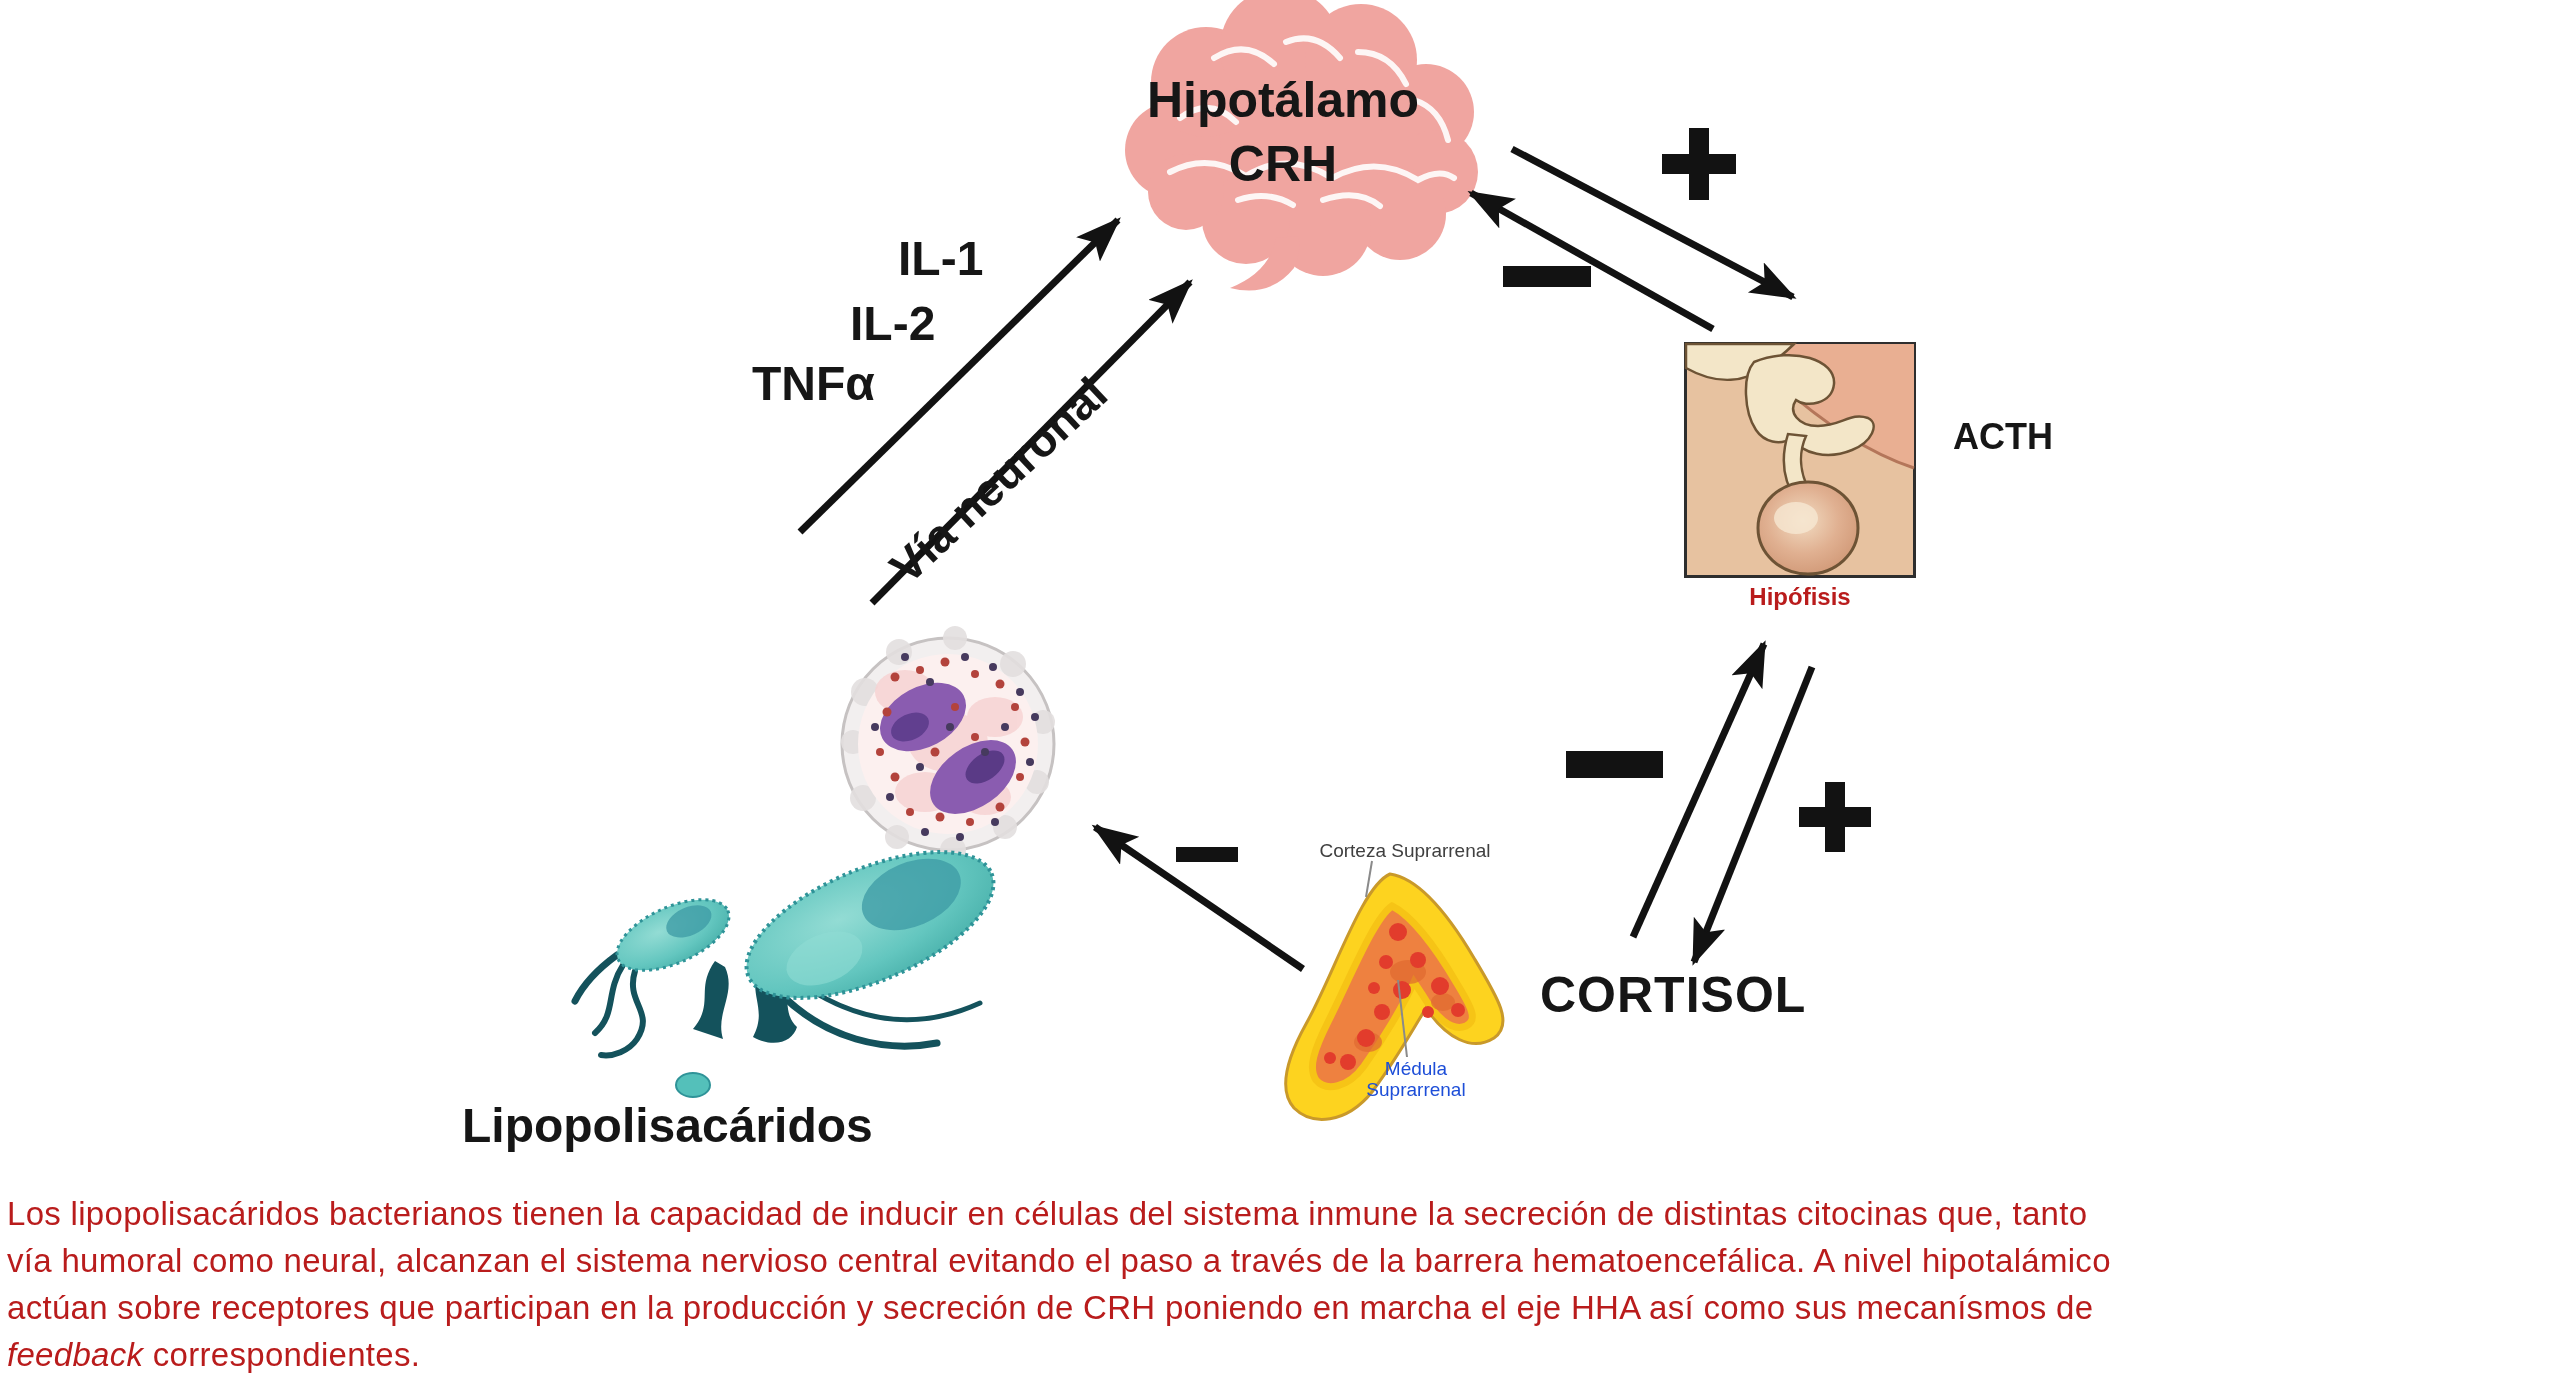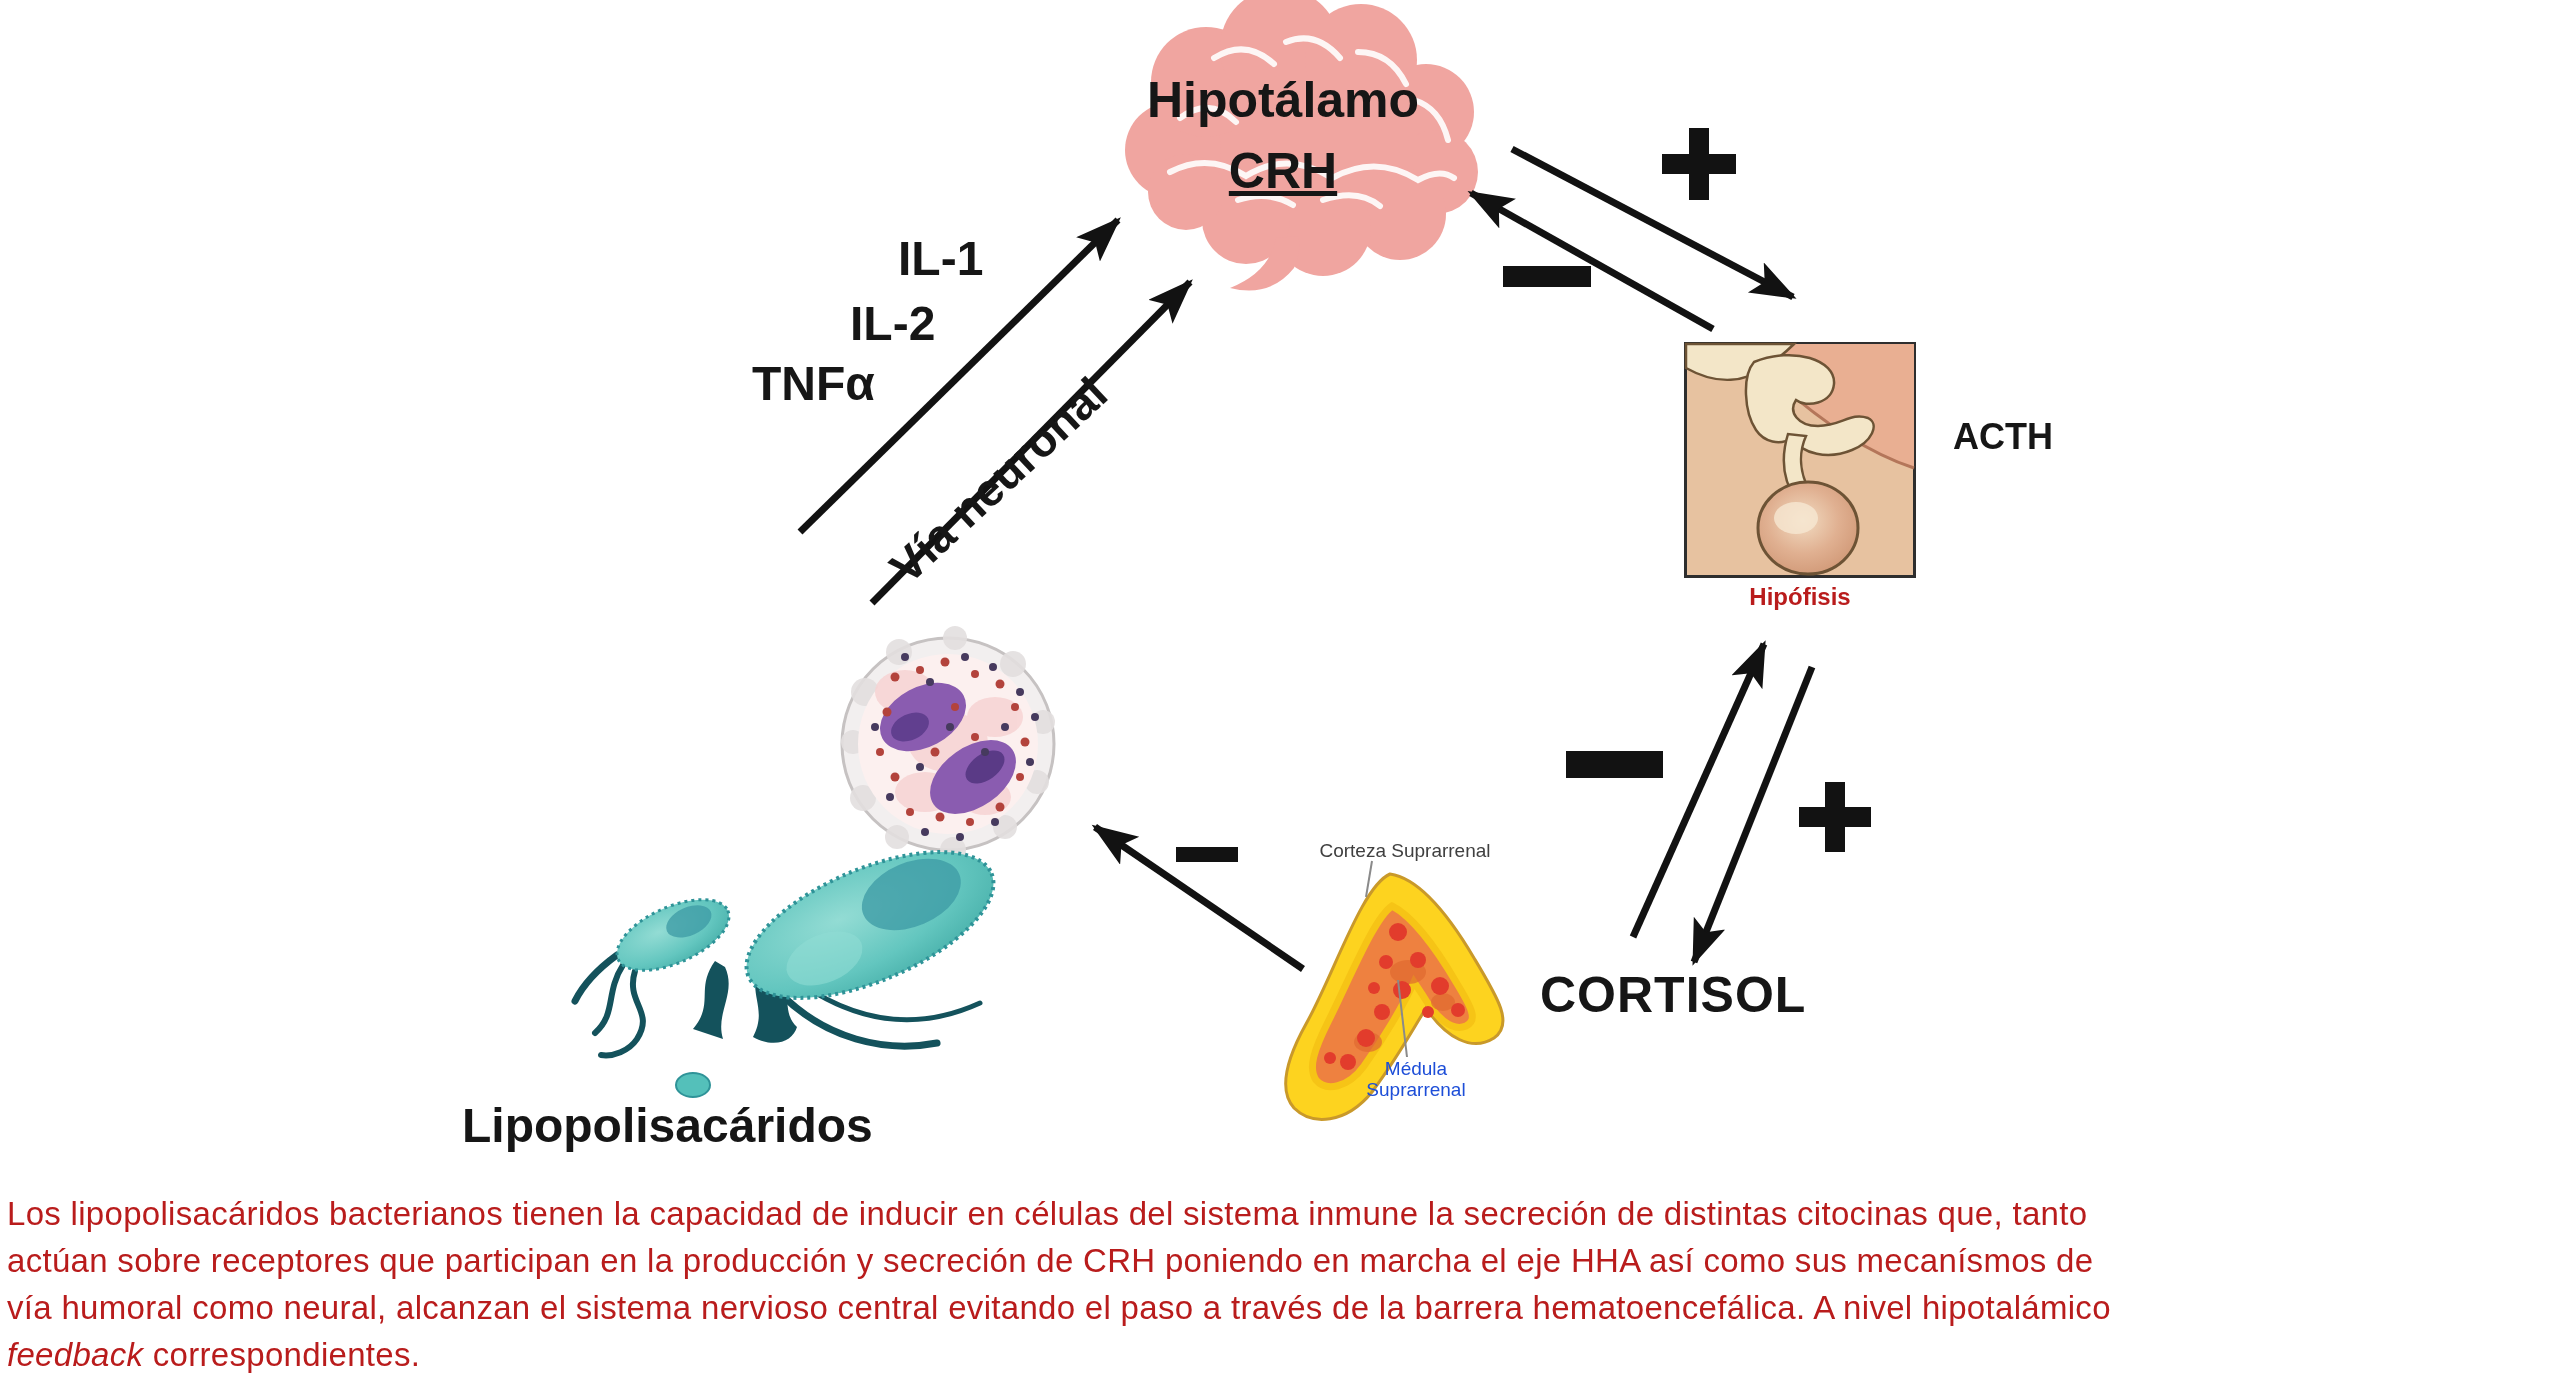--- a/index.html
+++ b/index.html
@@ -4,21 +4,21 @@
 <style>
   html,body{margin:0;padding:0;background:#fff;}
   body{width:2560px;height:1397px;overflow:hidden;font-family:"Liberation Sans",sans-serif;}
   #stage{position:relative;width:2092px;height:1397px;background:#fff;}
   .abs{position:absolute;}
   svg{display:block;}
   
   .lbl{position:absolute;font-weight:bold;color:#161616;white-space:nowrap;z-index:6;}
   .lbl-brain-box{left:1133px;top:74px;width:300px;text-align:center;}
   .lbl-hipotalamo{font-size:50px;line-height:52px;}
-  .lbl-crh{font-size:50px;line-height:52px;margin-top:19px;text-decoration:underline;}
+  .lbl-crh{font-size:50px;line-height:52px;margin-top:12px;}
   .lbl-acth{left:1953px;top:416px;font-size:36px;}
   .lbl-cortisol{left:1540px;top:966px;font-size:50px;letter-spacing:1px;}
   .lbl-hipofisis{left:1684px;top:583px;width:232px;text-align:center;font-size:24px;font-family:Liberation Sans, sans-serif;color:#b91c1c;}
   .lbl-il1{left:898px;top:224px;font-size:48px;margin-top:7px;}
   .lbl-il2{left:850px;top:296px;font-size:48px;}
   .lbl-tnfa{left:752px;top:356px;font-size:48px;}
   .lbl-via{left:916px;top:540px;font-size:46px;transform:rotate(-43deg);transform-origin:0 100%;}
   .lbl-lps{left:462px;top:1098px;font-size:48px;}
   .lbl-corteza{left:1300px;top:840px;width:210px;text-align:center;font-size:19px;font-weight:normal;color:#404040;}
   .lbl-medula{left:1346px;top:1058px;width:140px;text-align:center;font-size:19px;line-height:21px;font-weight:normal;color:#1d4ed8;white-space:normal;}
@@ -249,18 +249,18 @@
   <div class="lbl lbl-lps">Lipopolisacáridos</div>
 
   <div class="sign-plus" id="sign-crh-plus" aria-label="+"></div>
   <div class="sign-minus" id="sign-hypo-minus" aria-label="−"></div>
   <div class="sign-minus" id="sign-pit-minus" aria-label="−"></div>
   <div class="sign-plus" id="sign-adrenal-plus" aria-label="+"></div>
   <div class="sign-minus" id="sign-immune-minus" aria-label="−"></div>
 
   <div class="caption">
     <div>Los lipopolisacáridos bacterianos tienen la capacidad de inducir en células del sistema inmune la secreción de distintas citocinas que, tanto</div>
+    <div>vía humoral como neural, alcanzan el sistema nervioso central evitando el paso a través de la barrera hematoencefálica. A nivel hipotalámico</div>
     <div>actúan sobre receptores que participan en la producción y secreción de CRH poniendo en marcha el eje HHA así como sus mecanísmos de</div>
-    <div>vía humoral como neural, alcanzan el sistema nervioso central evitando el paso a través de la barrera hematoencefálica. A nivel hipotalámico</div>
     <div><span class="ital">feedback</span><span> correspondientes.</span></div>
   </div>
 
 </div>
 
 </body></html>

